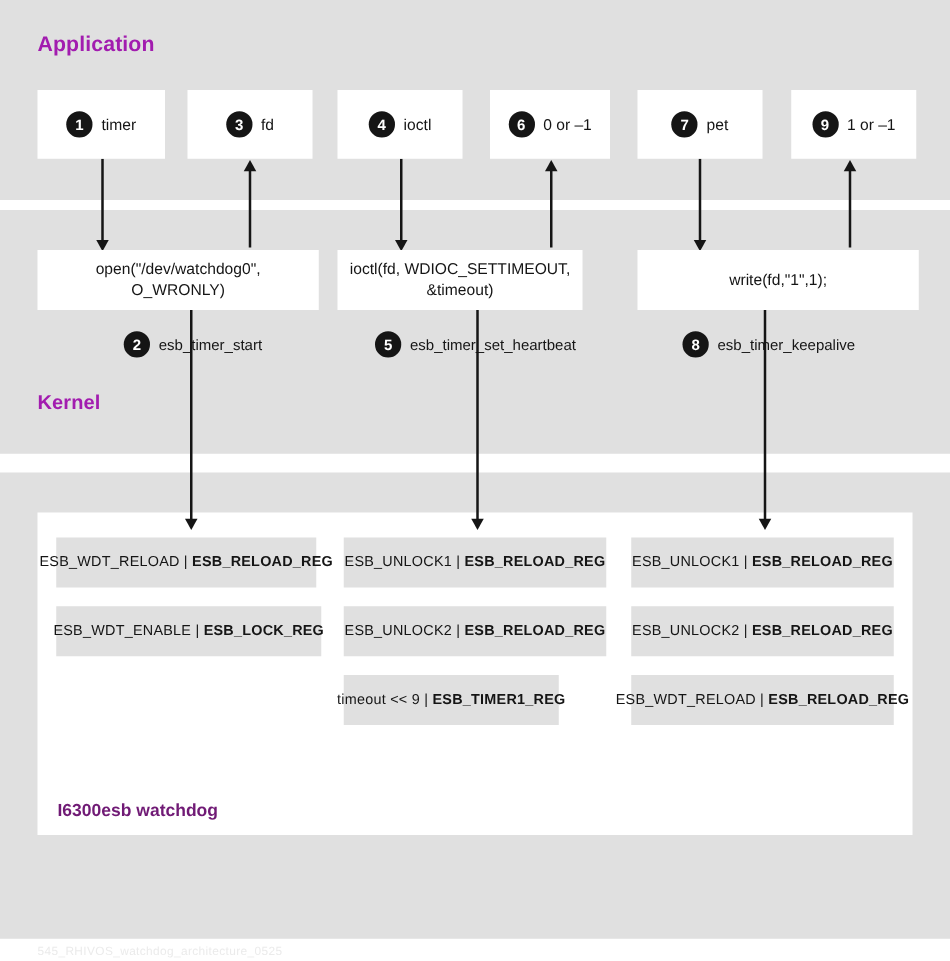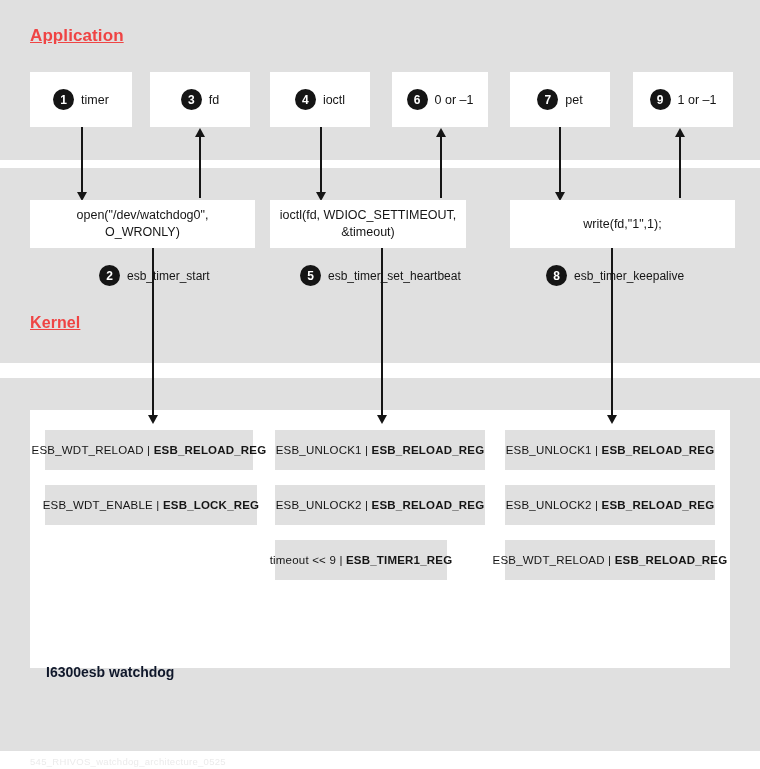--- a/index.html
+++ b/index.html
@@ -28,24 +28,23 @@
     background: #e0e0e0;
   }
   #band-application { top: 0;   height: 160px; }
   #band-kernel      { top: 168px; height: 195px; }
   #band-hardware    { top: 378px; height: 373px; }
 
   
   .section-title {
     position: absolute;
     font-weight: bold;
-    color: #ef4444;
+    color: #a21caf;
     letter-spacing: 0.1px;
     white-space: nowrap;
-    text-decoration: underline;
   }
   #title-application { left: 30px; top: 26px; font-size: 17px; }
   #title-kernel      { left: 30px; top: 314px; font-size: 16px; }
   #title-hardware    { left: 30px; top: 701px; font-size: 17px; }
 
   
   .app-box {
     position: absolute;
     top: 72px;
     height: 55px;
@@ -118,23 +117,22 @@
     width: 700px;
     height: 258px;
     background: #ffffff;
   }
   #title-watchdog {
     position: absolute;
     left: 46px;
     top: 640px;
     font-size: 14px;
     font-weight: bold;
-    color: #0f172a;
-    white-space: nowrap;
-    margin-top: 24px;
+    color: #701a75;
+    white-space: nowrap;
   }
 
   
   .reg-box {
     position: absolute;
     height: 40px;
     background: #e0e0e0;
     display: flex;
     align-items: center;
     justify-content: center;

